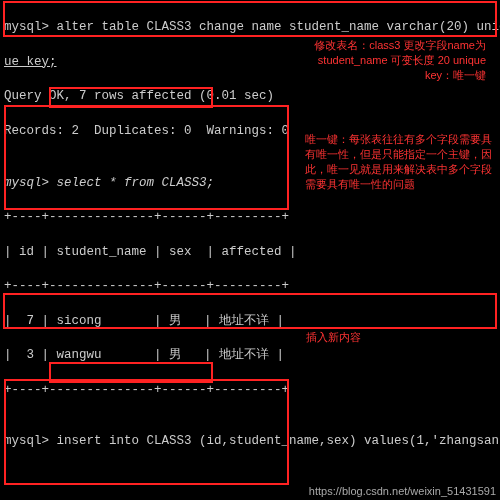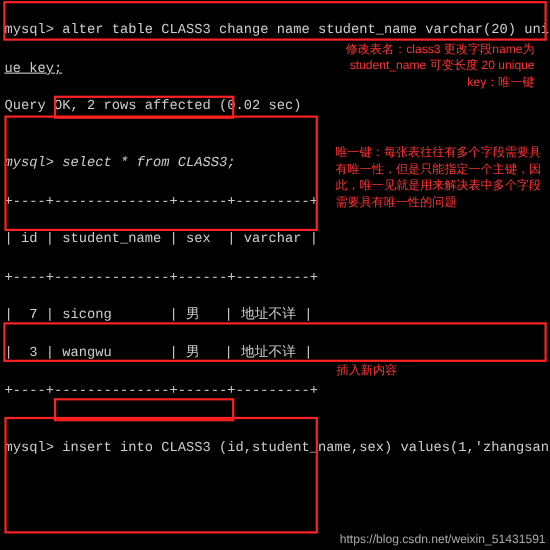--- a/index.html
+++ b/index.html
@@ -41,25 +41,26 @@
     font-family: Liberation Sans, sans-serif;
     margin-left: 44px;
   }
 </style>
 </head>
 <body>
 
 <div class="term">
 <span style="display: block;">mysql&gt; alter table CLASS3 change name student_name varchar(20) uniq</span>
 <span style="display: block; text-decoration: underline;">ue key;</span>
-<span style="display: block;">Query OK, 2 rows affected (0.02 sec)</span>
+<span style="display: block;">Query OK, 7 rows affected (0.01 sec)</span>
+<span style="display: block;">Records: 2  Duplicates: 0  Warnings: 0</span>
 <span style="display: block;"></span>
 <span style="display: block; font-style: italic;">mysql&gt; select * from CLASS3;</span>
 <span style="display: block;">+----+--------------+------+---------+</span>
-<span style="display: block;">| id | student_name | sex  | varchar |</span>
+<span style="display: block;">| id | student_name | sex  | affected |</span>
 <span style="display: block;">+----+--------------+------+---------+</span>
 <span style="display: block;">|  7 | sicong       | 男   | 地址不详 |</span>
 <span style="display: block;">|  3 | wangwu       | 男   | 地址不详 |</span>
 <span style="display: block;">+----+--------------+------+---------+</span>
 <span style="display: block;"></span>
 <span style="display: block;">mysql&gt; insert into CLASS3 (id,student_name,sex) values(1,'zhangsan'</span>
 
 
 
 

